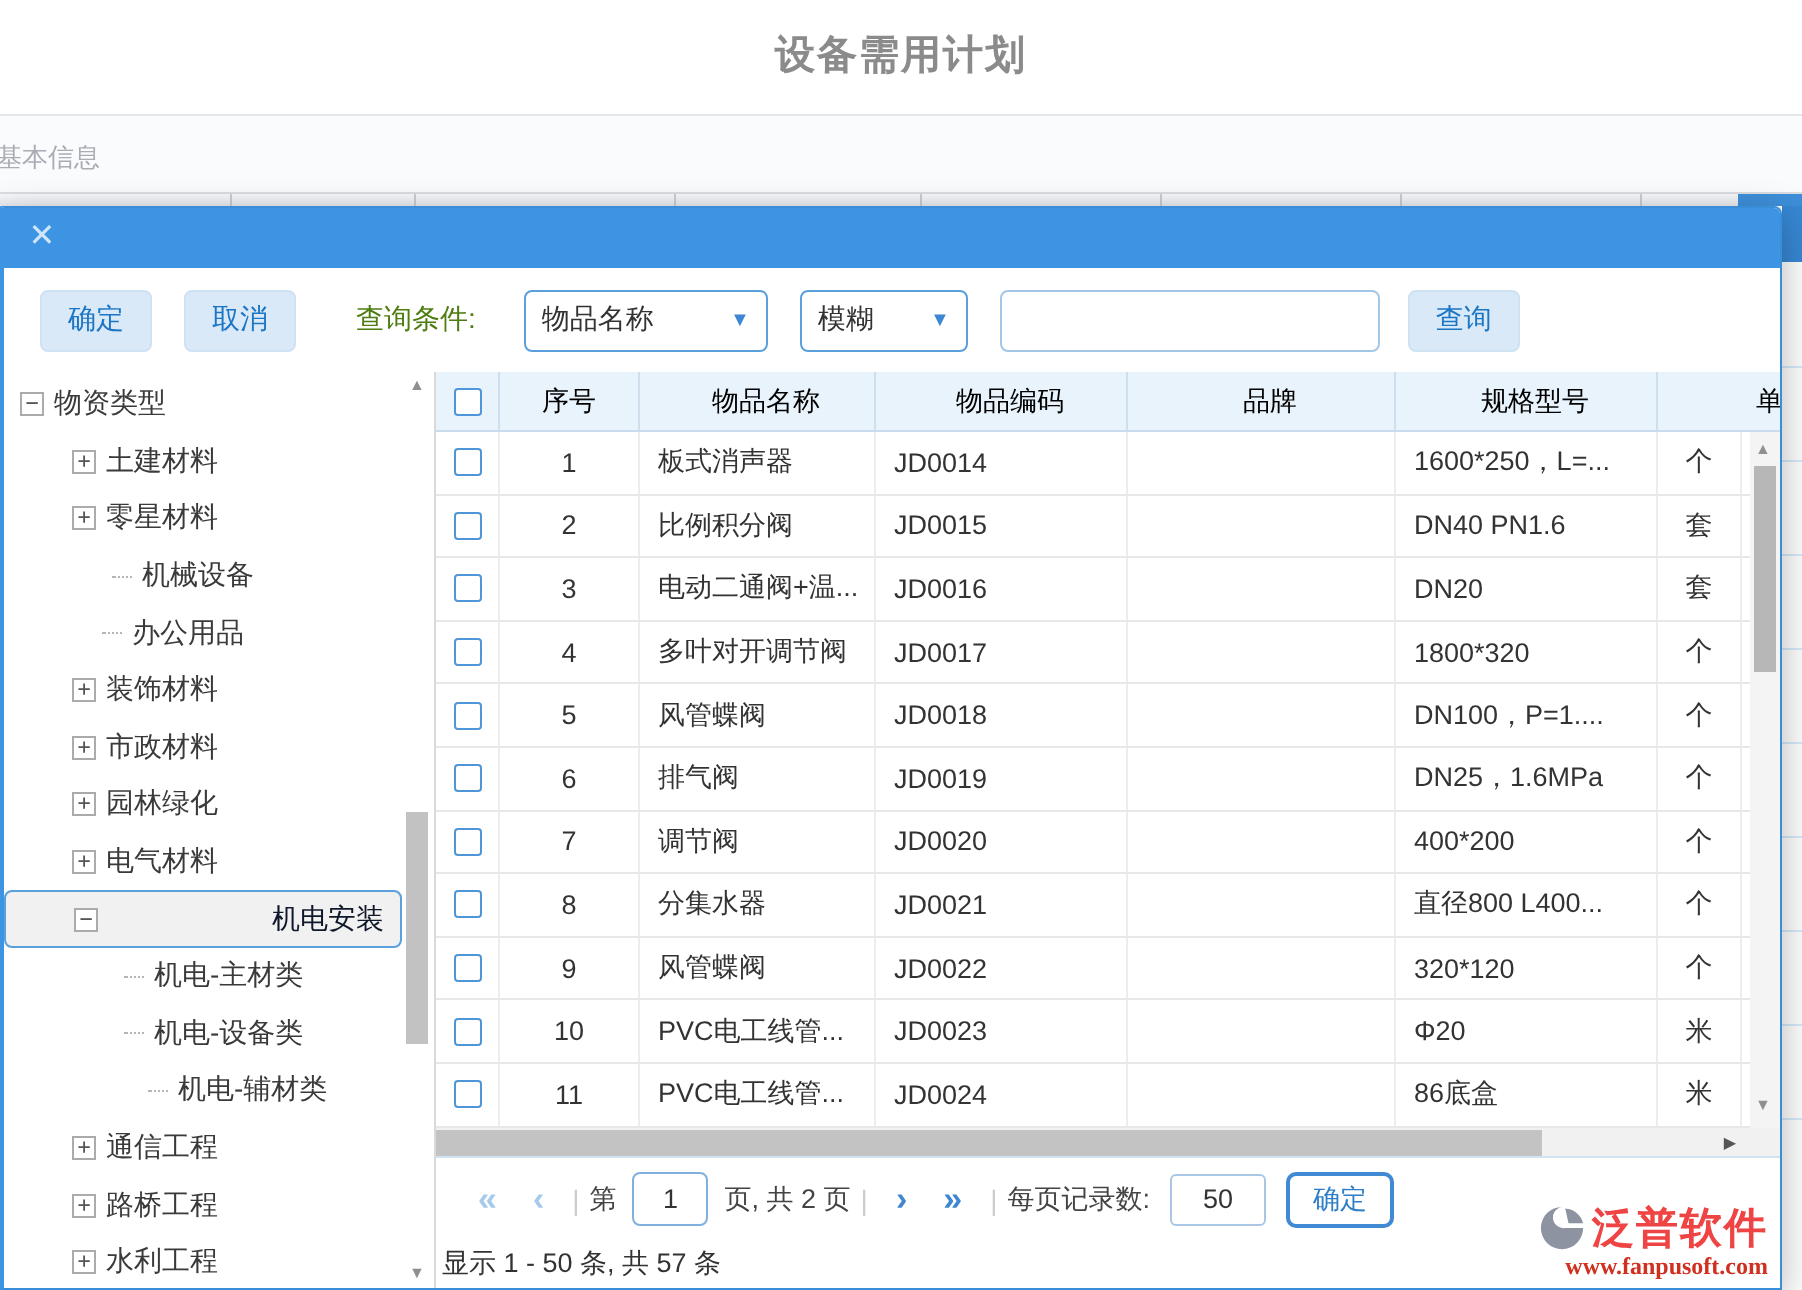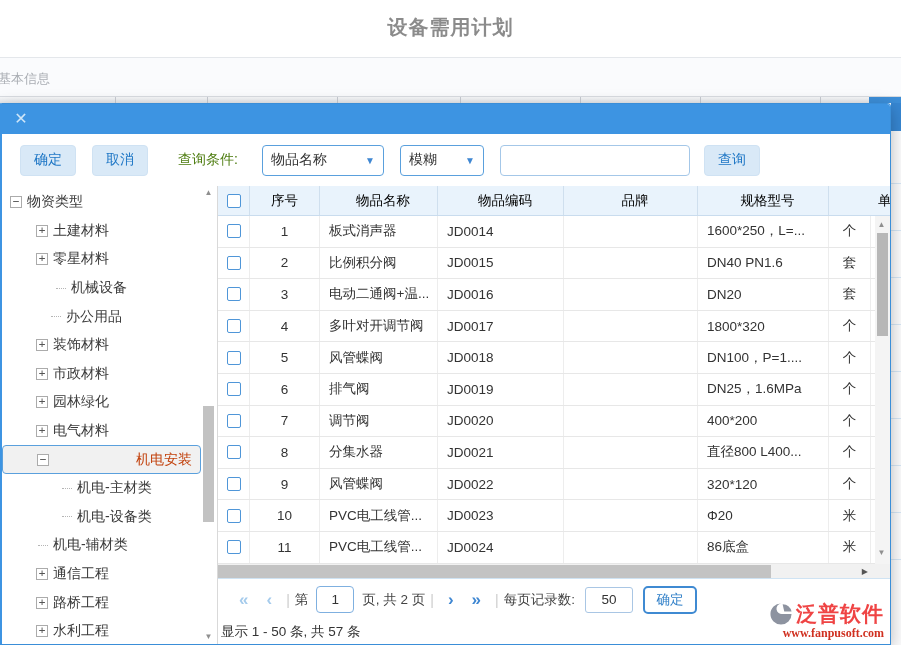--- a/index.html
+++ b/index.html
@@ -84,21 +84,21 @@
   
   .modal-body { flex:1; display:flex; min-height:0; }
 
   
   .tree-panel {
     width:216px; flex:0 0 216px; border-right:1px solid #d9d9d9;
     position:relative; overflow:hidden; padding-top:2px;
   }
   .tree-item { height:28.6px; display:flex; align-items:center; font-size:14px; color:#3a3a3a; cursor:pointer; white-space:nowrap; }
   .tree-item.sel { background:#f1f1f1; }
-  .tree-item.sel .t-label { color:#c2410c; }
+  .tree-item.sel .t-label { color:#0f172a; }
   .expander {
     width:12px; height:12px; border:1px solid #ababab; background:#fff;
     font-size:11px; line-height:9px; text-align:center; color:#555;
     flex:0 0 12px; margin-right:5px; font-family:"DejaVu Sans Mono",monospace;
   }
   .dash { width:10px; border-top:1px dotted #b5b5b5; margin-right:5px; flex:0 0 10px; }
   .t-label { }
   .tree-scroll { position:absolute; right:2px; top:2px; bottom:2px; width:13px; }
   .tree-scroll .thumb { position:absolute; left:1px; top:218px; width:11px; height:116px; background:#c2c2c2; }
   .scroll-arrow { position:absolute; left:0; width:13px; text-align:center; font-size:8px; color:#8f8f8f; line-height:10px; cursor:pointer; }
@@ -265,21 +265,21 @@
               <span class="t-label">机电安装</span>
             </div>
             <div class="tree-item" style="padding-left: 60px;">
               <span class="dash"></span>
               <span class="t-label">机电-主材类</span>
             </div>
             <div class="tree-item" style="padding-left: 60px;">
               <span class="dash"></span>
               <span class="t-label">机电-设备类</span>
             </div>
-            <div class="tree-item" style="padding-left: 36px;">
+            <div class="tree-item" style="padding-left: 72px;">
               <span class="dash"></span>
               <span class="t-label">机电-辅材类</span>
             </div>
             <div class="tree-item" style="padding-left: 34px;">
               <span class="expander">+</span>
               <span class="t-label">通信工程</span>
             </div>
             <div class="tree-item" style="padding-left: 34px;">
               <span class="expander">+</span>
               <span class="t-label">路桥工程</span>

